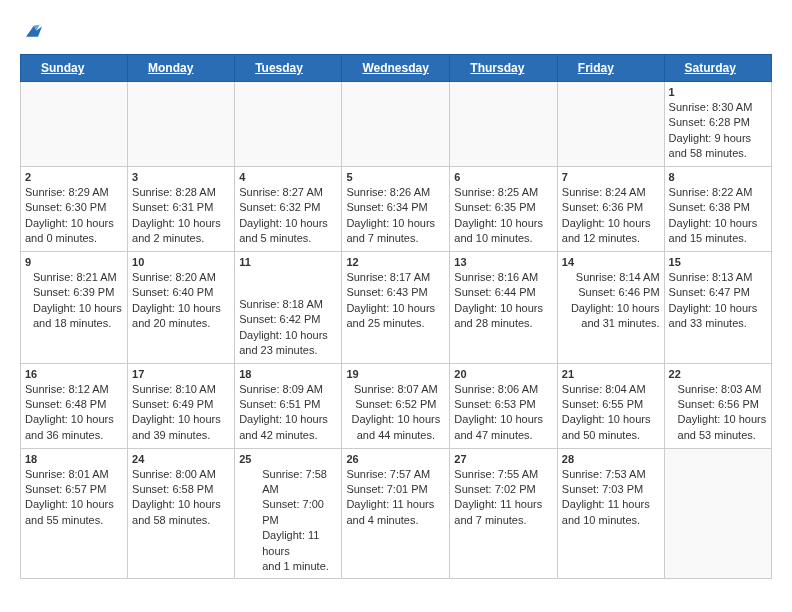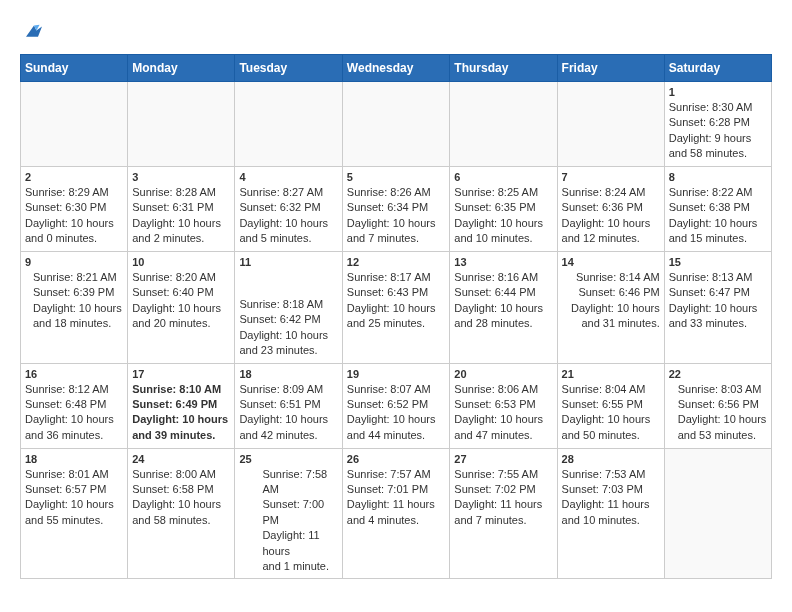--- a/index.html
+++ b/index.html
@@ -50,23 +50,24 @@
     }
     .calendar {
       width: 100%;
       border-collapse: collapse;
     }
     .calendar th {
       background-color: #2a6db5;
       color: #fff;
       font-size: 12px;
       font-weight: bold;
-      padding: 6px 4px;
+      padding: 6px 20px;
       text-align: left;
       border: 1px solid #1a5da5;
+      text-decoration: underline;
     }
     .calendar td {
       border: 1px solid #ccc;
       vertical-align: top;
       padding: 4px;
       width: 108px;
       min-height: 80px;
       font-size: 10px;
       color: #333;
       background: #fff;
@@ -243,35 +244,35 @@
       <tr class="week-row">
         <td>
           <div class="day-number">16</div>
           <div class="day-info" style="white-space: pre-line;">Sunrise: 8:12 AM
 Sunset: 6:48 PM
 Daylight: 10 hours
 and 36 minutes.</div>
         </td>
         <td>
           <div class="day-number">17</div>
-          <div class="day-info" style="white-space: pre-line; font-weight: bold;">Sunrise: 8:10 AM
+          <div class="day-info" style="white-space: pre-line;">Sunrise: 8:10 AM
 Sunset: 6:49 PM
 Daylight: 10 hours
 and 39 minutes.</div>
         </td>
         <td>
           <div class="day-number">18</div>
           <div class="day-info" style="white-space: pre-line;">Sunrise: 8:09 AM
 Sunset: 6:51 PM
 Daylight: 10 hours
 and 42 minutes.</div>
         </td>
         <td>
           <div class="day-number">19</div>
-          <div class="day-info" style="white-space: pre-line;">Sunrise: 8:07 AM
+          <div class="day-info" style="white-space: pre-line; text-align: center;">Sunrise: 8:07 AM
 Sunset: 6:52 PM
 Daylight: 10 hours
 and 44 minutes.</div>
         </td>
         <td>
           <div class="day-number">20</div>
           <div class="day-info" style="white-space: pre-line;">Sunrise: 8:06 AM
 Sunset: 6:53 PM
 Daylight: 10 hours
 and 47 minutes.</div>

